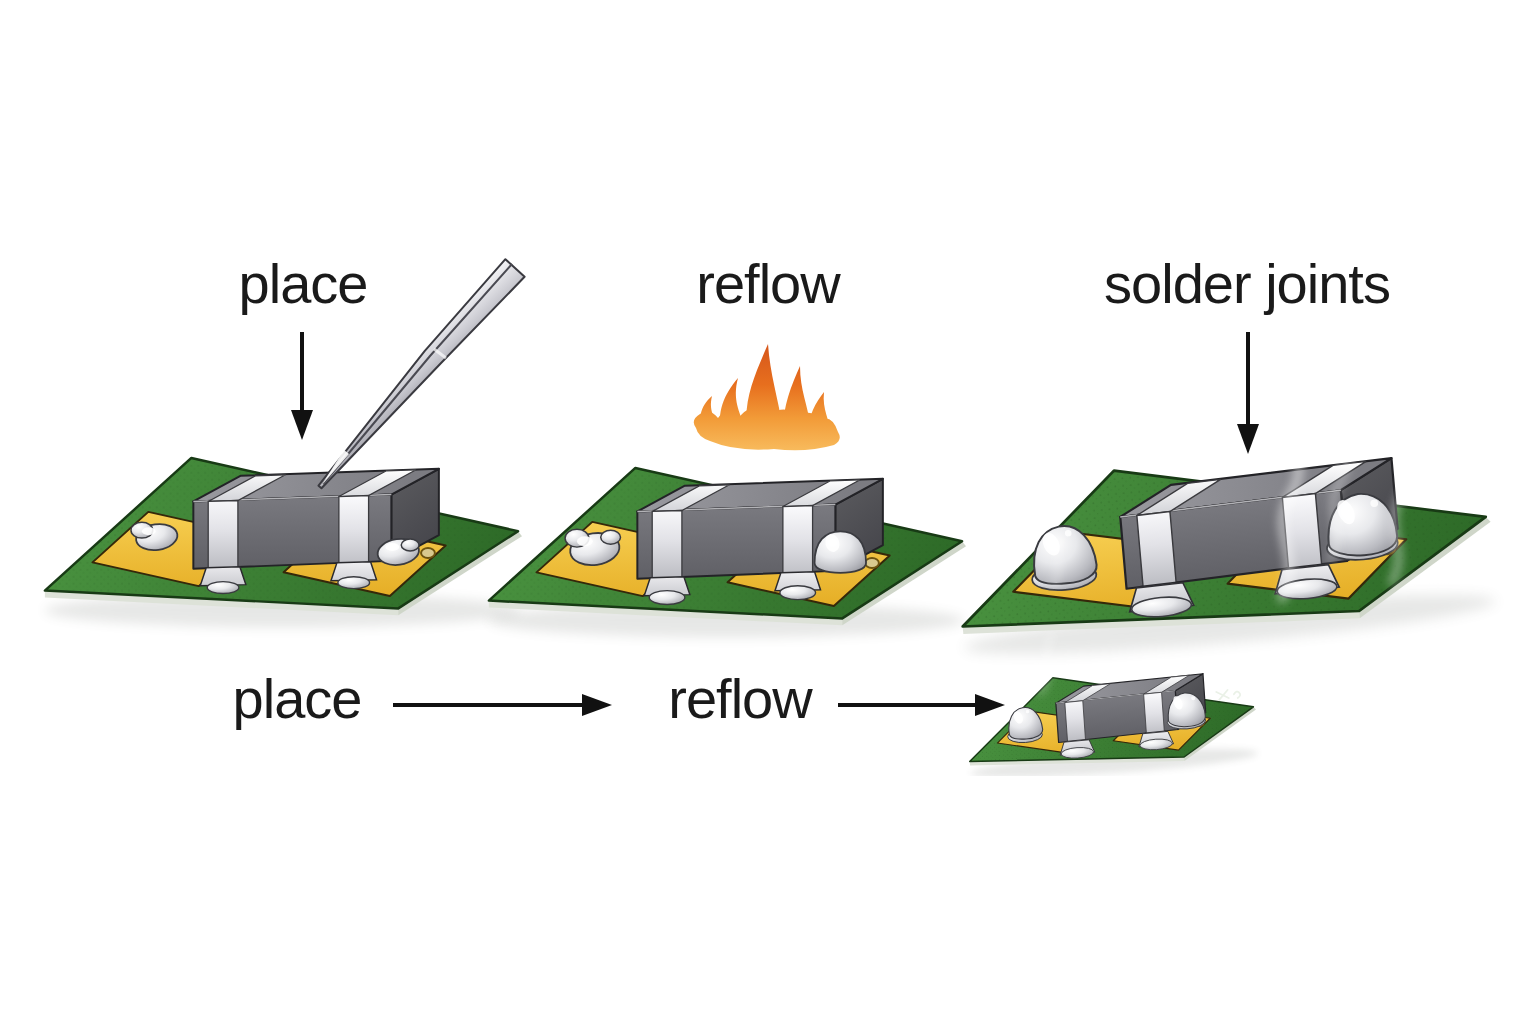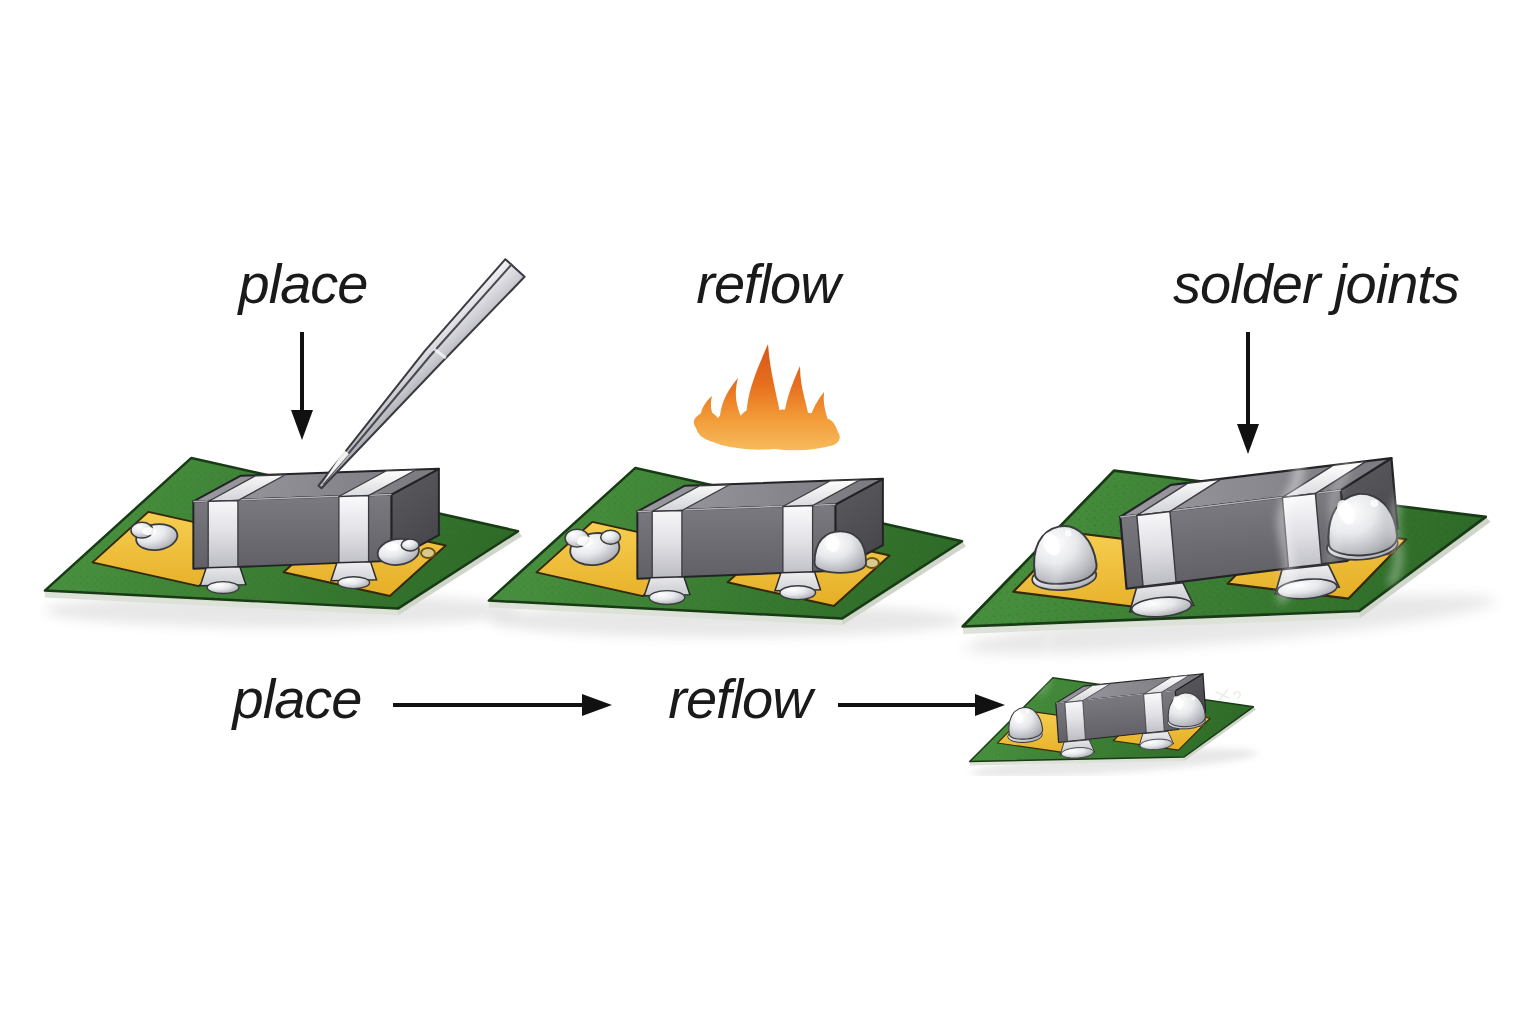--- a/index.html
+++ b/index.html
@@ -2,42 +2,41 @@
 <html style="--background: #ffffff; --text: #1a1a1a; --arrow: #111111; --board_green: #3e8637; --board_green_dark: #2e6b28; --pad_gold: #f0be2f; --component_gray: #6b6b70; --termination_silver: #e4e4e8; --solder_silver: #d3d4d8; --flame_orange: #ee7d1f; --flame_yellow: #f8bc5e;"><head>
 <meta charset="utf-8">
 <style>
   html,body{margin:0;padding:0;}
   .canvas{
     position:relative;
     width:1536px;height:776px;
     background:var(--background,#ffffff);
     overflow:hidden;
     font-family:"Liberation Sans","DejaVu Sans",sans-serif;
-    font-style:italic;
   }
   .scene{position:absolute;left:0;top:0;}
   .step-label{
     position:absolute;
     transform:translateX(-50%);
     font-size:56px;
     line-height:1;
     letter-spacing:-1px;
     color:var(--text,#1a1a1a);
     white-space:nowrap;
     font-weight:400;
   }
 </style>
 </head>
 <body>
 
 <div class="canvas">
 
   <div class="step-label" style="left:303px;top:256px;">place</div>
   <div class="step-label" style="left:768px;top:256px;">reflow</div>
-  <div class="step-label" style="left:1316px;top:256px;">solder joints</div>
+  <div class="step-label" style="left:1247px;top:256px;">solder joints</div>
   <div class="step-label" style="left:297px;top:671px;">place</div>
   <div class="step-label" style="left:740px;top:671px;">reflow</div>
 
   <svg class="scene" width="1536" height="1024" viewBox="0 0 1536 1024">
     <defs>
       <filter id="fblur" x="-40%" y="-40%" width="180%" height="180%">
           <feGaussianBlur stdDeviation="5"></feGaussianBlur>
         </filter>
       <filter id="fblur2" x="-40%" y="-40%" width="180%" height="180%">
           <feGaussianBlur stdDeviation="6"></feGaussianBlur>

